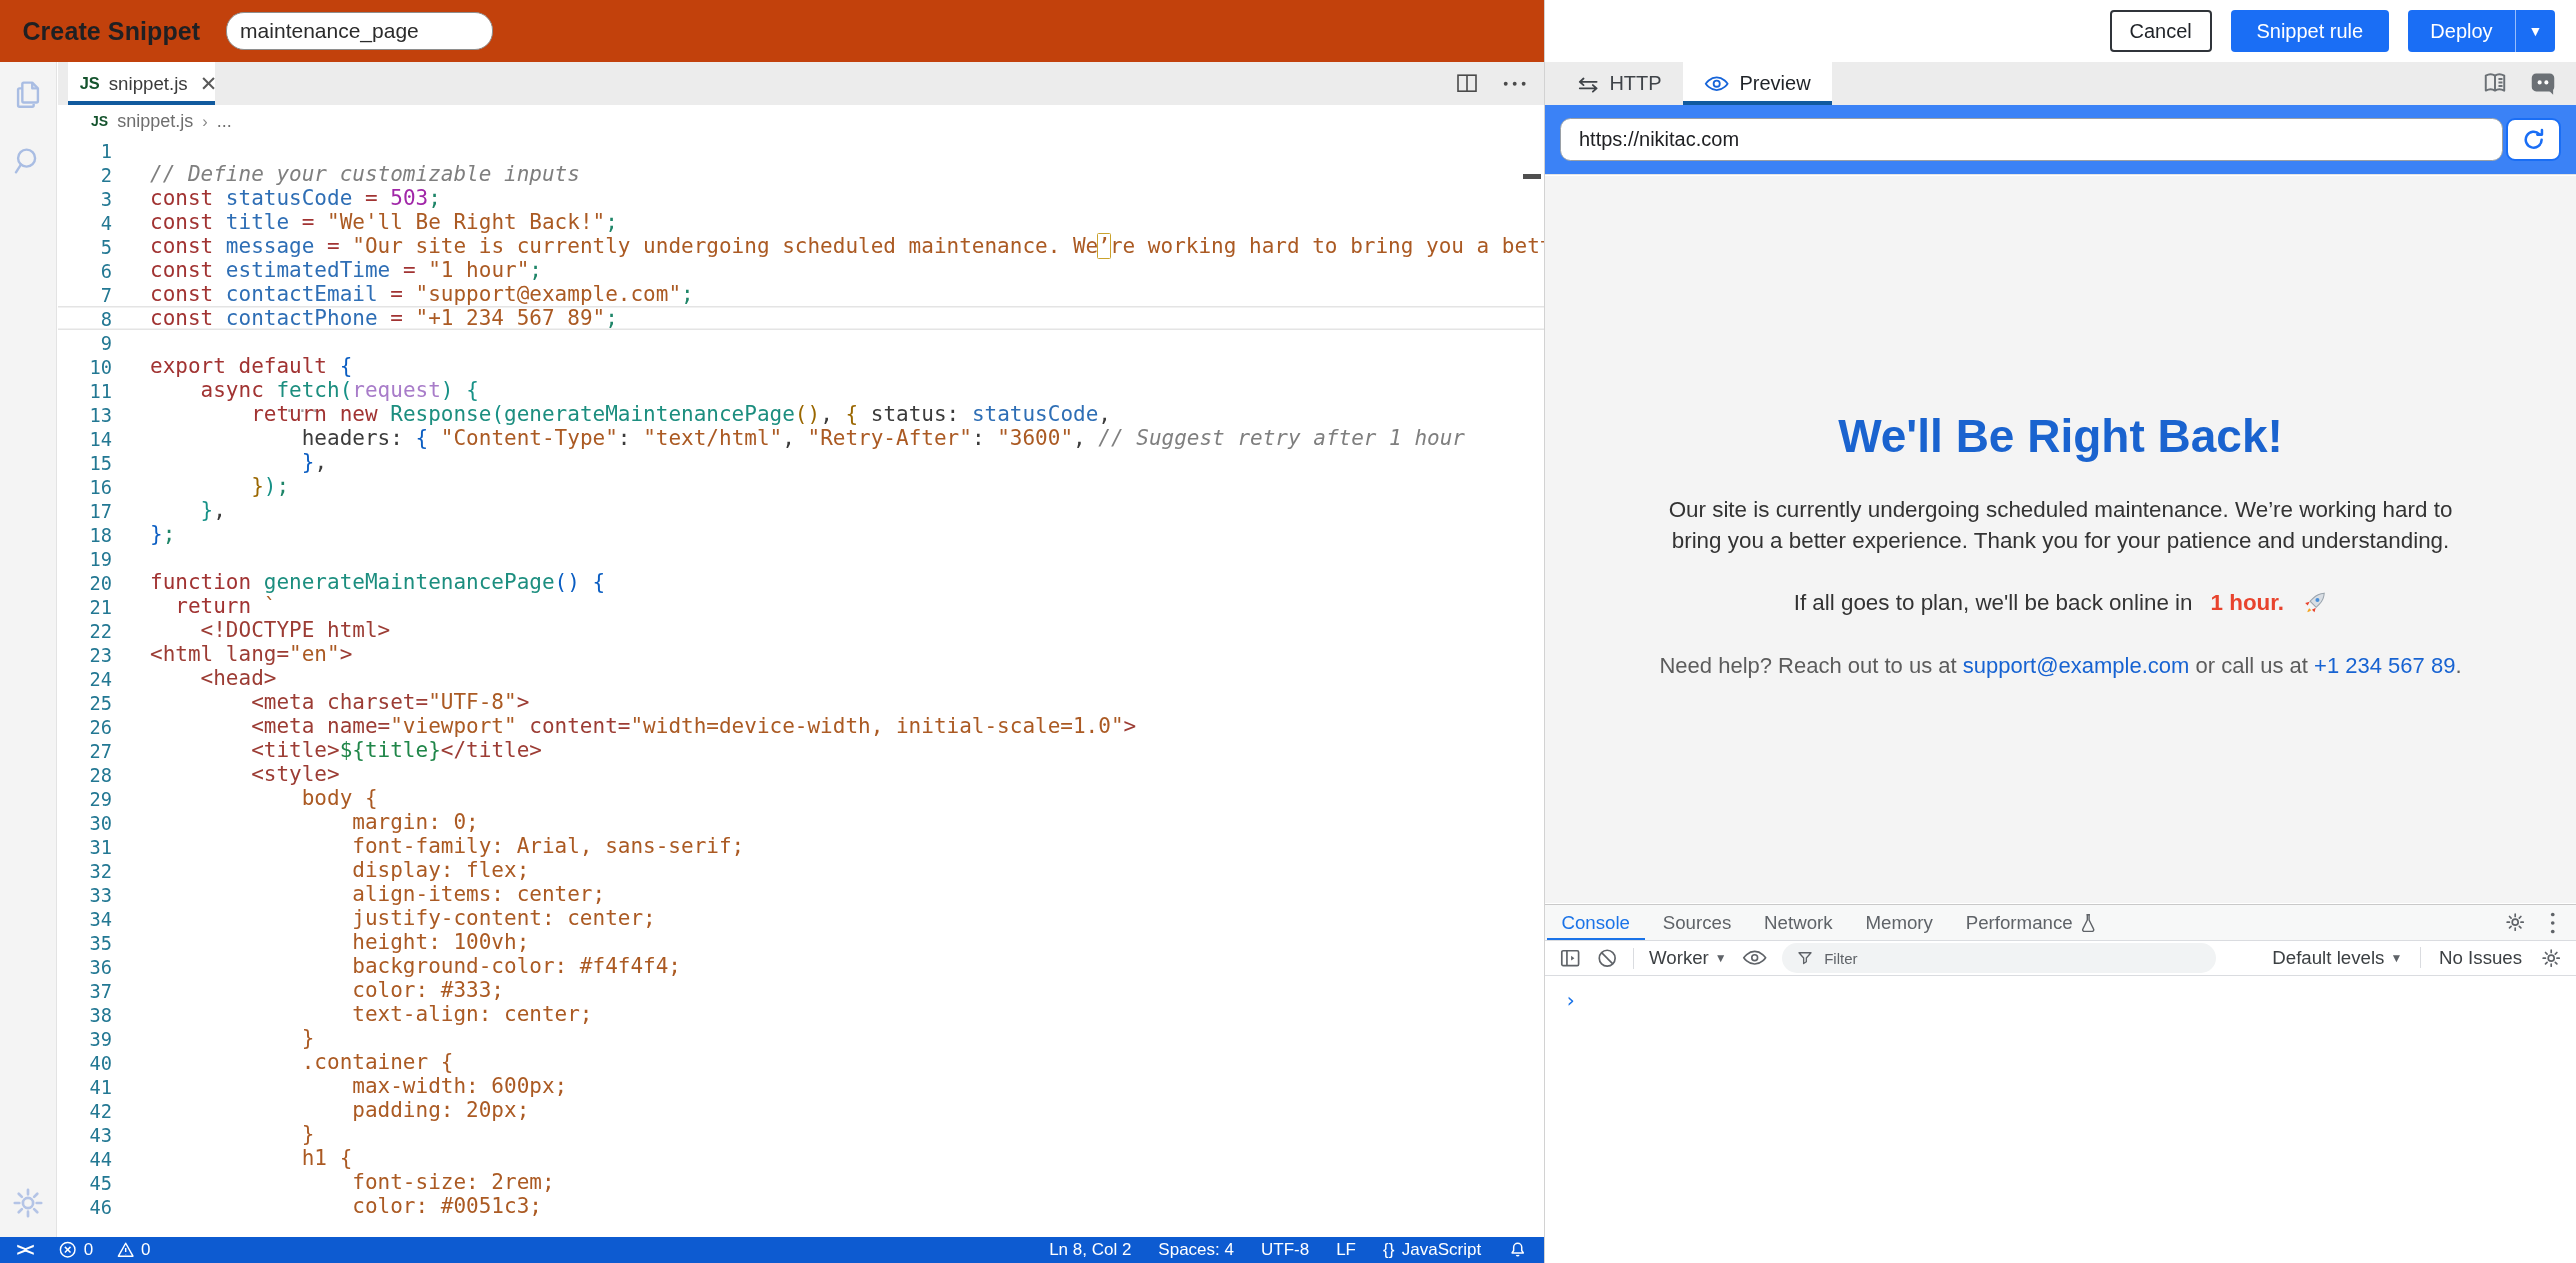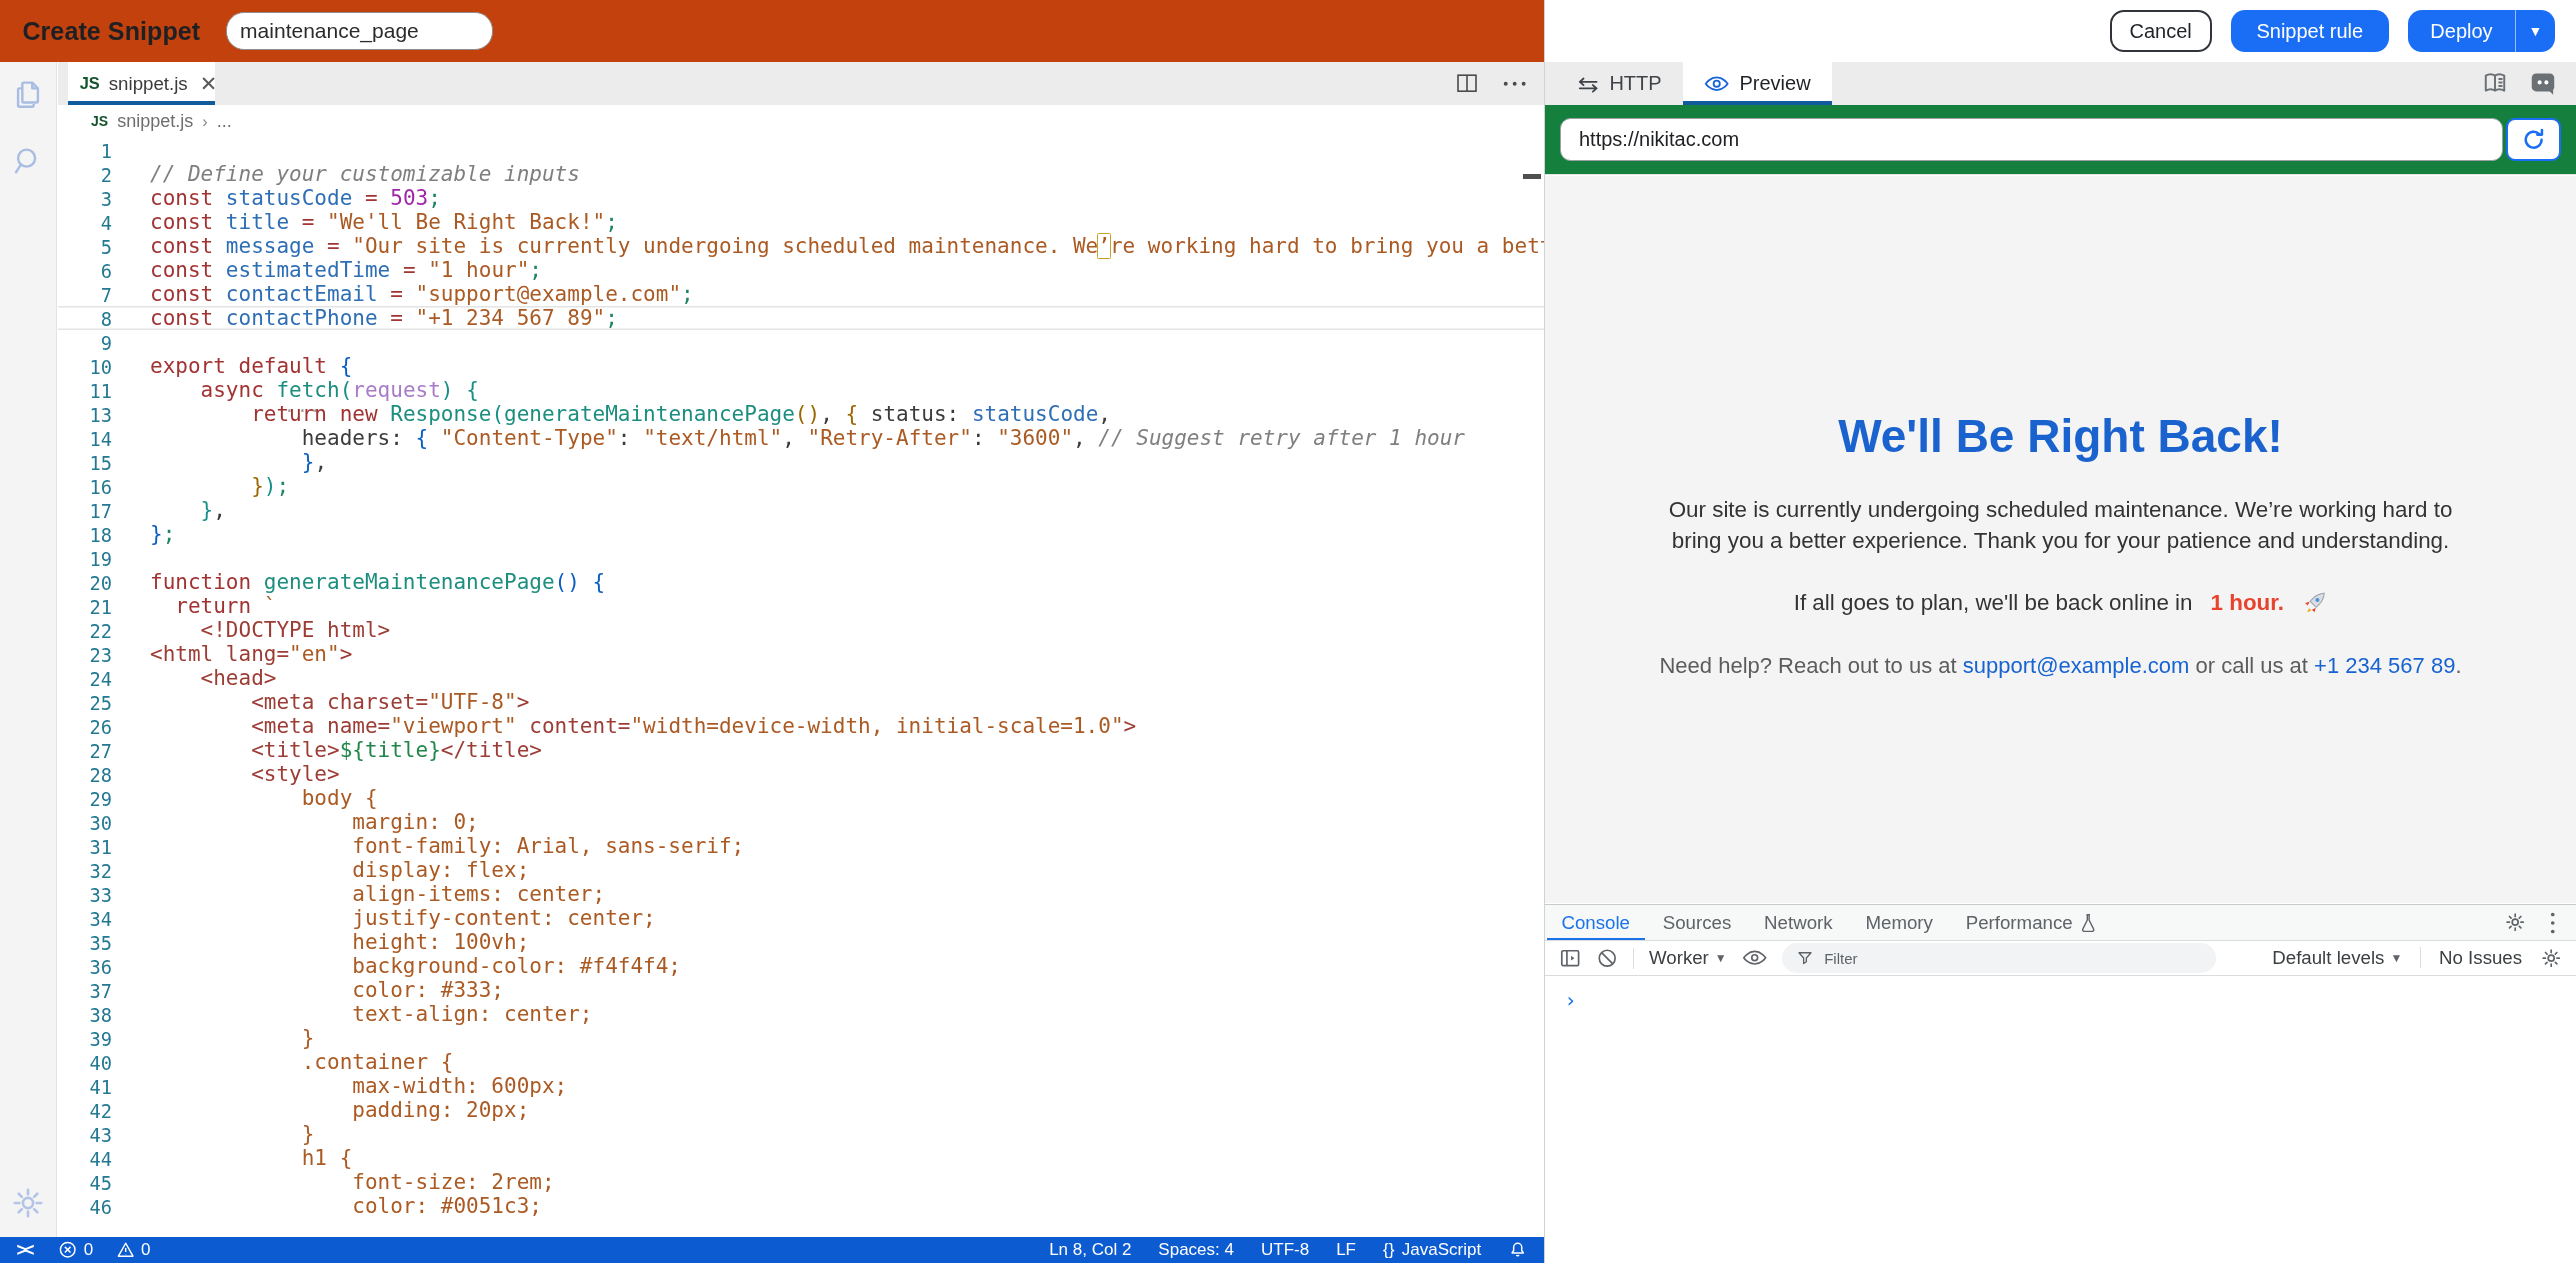--- a/index.html
+++ b/index.html
@@ -57,34 +57,34 @@
   .statusbar{left:0;top:1237px;width:1544px;height:26px;background:#0d5bd1;color:#fff;display:flex;align-items:center;
              font-size:17px;padding:0 16.4px;box-sizing:border-box;}
   .sb-item{display:flex;align-items:center;gap:6px;margin-right:22.4px;}
   .sb-remote{font-weight:bold;letter-spacing:-3px;font-size:18px;margin-right:27px;}
   .sb-right{margin-left:auto;display:flex;align-items:center;gap:27px;}
   .sb-seg{display:flex;align-items:center;gap:7.5px;}
 
   
   .rp{left:1544px;top:0;width:1032px;height:1263px;border-left:0.7px solid #d2d2d2;background:#fff;box-sizing:border-box;}
   .rp-header{height:62px;display:flex;align-items:center;justify-content:flex-end;gap:19.4px;padding-right:21px;}
-  .btn{height:42px;border-radius:14px;font-size:20px;display:flex;align-items:center;justify-content:center;box-sizing:border-box;cursor:default;}
+  .btn{height:42px;border-radius:4px;font-size:20px;display:flex;align-items:center;justify-content:center;box-sizing:border-box;cursor:default;}
   .btn-cancel{width:102px;background:#fff;border:2.2px solid #30343a;color:#1f2328;}
   .btn-blue{background:#1a6ef5;color:#fff;padding:0 25.4px;}
   .btn-deploy{background:#1a6ef5;color:#fff;padding:0;display:flex;align-items:stretch;}
   .deploy-main{display:flex;align-items:center;padding:0 22.4px;}
   .deploy-caret{width:39px;border-left:0.7px solid rgba(255,255,255,.55);display:flex;align-items:center;justify-content:center;font-size:14px;}
 
   .rp-tabs{height:43px;background:#ececec;display:flex;align-items:stretch;}
   .rtab{display:flex;align-items:center;gap:10.5px;font-size:20px;color:#3f4348;padding:0 21px;position:relative;}
   .rtab.active{background:#fff;color:#1f2328;}
   .rtab.active .uline{position:absolute;left:0;right:0;bottom:0;height:3.7px;background:#115a9e;}
   .rp-tab-icons{margin-left:auto;display:flex;align-items:center;gap:19.4px;padding-right:19.4px;}
 
-  .rp-url{height:70px;background:#15803d;display:flex;align-items:center;padding:0 15px;gap:3px;border-bottom:0.7px solid #e3e3e3;box-sizing:border-box;}
+  .rp-url{height:70px;background:#3b82f6;display:flex;align-items:center;padding:0 15px;gap:3px;border-bottom:0.7px solid #e3e3e3;box-sizing:border-box;}
   .url-input{flex:1;height:43px;border:1.5px solid #9aa0a6;border-radius:10.5px;font-size:20px;color:#202124;
              padding:0 18px;font-family:"Liberation Sans",sans-serif;outline:none;box-sizing:border-box;}
   .refresh-btn{width:55px;height:43px;border:2.2px solid #1a6ef5;border-radius:9px;background:#fff;
                display:flex;align-items:center;justify-content:center;box-sizing:border-box;}
 
   .rp-preview{position:absolute;top:176px;left:0;right:0;height:727px;background:#f4f4f4;
               display:flex;flex-direction:column;align-items:center;justify-content:center;text-align:center;}
   .pv-title{font-size:46px;font-weight:bold;color:#1a63cf;margin:8px 0 31px;}
   .pv-msg{font-size:22.4px;color:#333;line-height:31px;margin:0 0 34px;}
   .pv-eta{font-size:22.4px;color:#333;margin:0 0 37px;display:flex;align-items:center;justify-content:center;gap:18px;}

